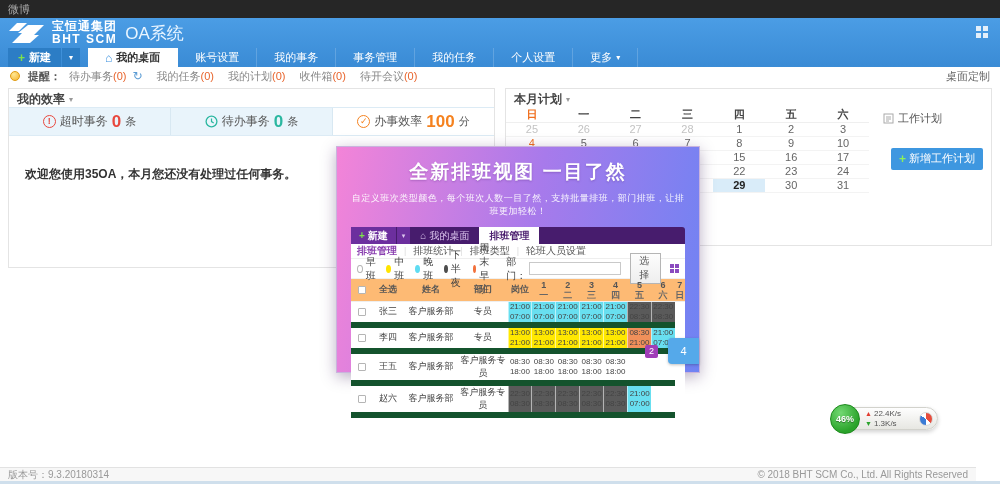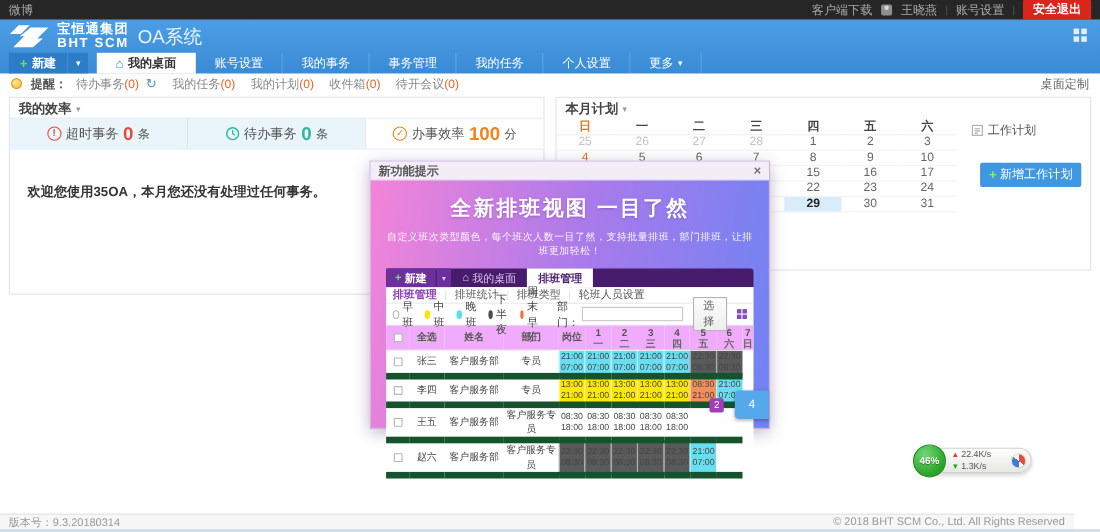--- a/index.html
+++ b/index.html
@@ -109,21 +109,21 @@
   .mmenu-item.first { color:#8a3fb0; font-weight:bold; }
   .mfilter { height:20px; background:#fff; display:flex; align-items:center; font-size:10px; color:#444; padding:0 6px; gap:9px; border-bottom:1px solid #f0f0f0; }
   .leg { display:inline-flex; align-items:center; gap:3px; }
   .dot { width:8px; height:8px; border-radius:50%; display:inline-block; }
   .dept-label { margin-left:2px; }
   .dept-input { width:92px; height:13px; border:1px solid #c9c9c9; font-size:10px; margin-left:-6px; }
   .select-btn { border:1px solid #b5b5b5; background:linear-gradient(#fdfdfd,#eee); padding:0 8px 1px; font-size:10px; color:#555; cursor:pointer; }
   .grid-icon { display:inline-grid; grid-template-columns:4px 4px; gap:1px; cursor:pointer; }
   .grid-icon i { width:4px; height:4px; background:#8a4bbf; display:block; }
   .sched { width:100%; border-collapse:collapse; font-size:9px; text-align:center; background:#fff; }
-  .sched th { background:#f0abfc; color:#555; font-weight:bold; border-bottom:1px solid #eee; height:22px; }
+  .sched th { background:#fdba74; color:#555; font-weight:bold; border-bottom:1px solid #eee; height:22px; }
   .sched td { border-bottom:6px solid #14532d; height:20px; color:#444; }
   .sched th:nth-child(1), .sched td:nth-child(1) { width:21px; }
   .sched th:nth-child(2), .sched td:nth-child(2) { width:32px; }
   .sched th:nth-child(3), .sched td:nth-child(3) { width:54px; }
   .sched th:nth-child(4), .sched td:nth-child(4) { width:50px; }
   .day-col .dnum { line-height:10px; } .day-col .dwd { line-height:10px; color:#666; }
   .cb { width:8px; height:8px; border:1px solid #b5b5b5; background:#fff; display:inline-block; vertical-align:middle; border-radius:1px; cursor:pointer; }
   .sched td div { line-height:10px; font-size:8px; }
   .c-night { background:#68dff0; color:#a83428; }
   .c-mid { background:#ffe800; color:#a83428; }
@@ -158,29 +158,20 @@
 <body>
 
 <div class="topbar">
   <div class="top-links">
       <span class="top-link">企业中心</span>
       <span class="top-link active">首页</span>
       <span class="top-link">微博</span>
       <span class="top-link">日历</span>
       <span class="top-link">联系人</span>
     </div>
-  <div class="topbar-right">
-    <span class="top-link">客户端下载</span>
-    <span class="avatar"></span>
-    <span class="top-link">王晓燕</span>
-    <span class="vsep"></span>
-    <span class="top-link">账号设置</span>
-    <span class="vsep"></span>
-    <span class="logout-btn">安全退出</span>
-  </div>
 </div>
 
 <div class="bluehead">
   <div class="brandrow">
     <span class="logo">
       <svg width="38" height="22" viewBox="0 0 38 22">
         <polygon points="1,9 9,1 19,1 11,9" fill="#fff"></polygon>
         <polygon points="4,21 14,11 10,11 20,3 36,3 26,13 31,13 22,21" fill="#fff"></polygon>
       </svg>
     </span>
@@ -352,24 +343,20 @@
       </div>
       <span class="add-plan-btn">
         <span class="plus">+</span>
         <span>新增工作计划</span>
       </span>
     </div>
   </div>
 </div>
 
 <div class="modal">
-  <div class="modal-title">
-    <span>新功能提示</span>
-    <span class="modal-close">×</span>
-  </div>
   <div class="modal-body">
     <div class="banner-title">全新排班视图 一目了然</div>
     <div class="banner-sub">自定义班次类型颜色，每个班次人数一目了然，支持批量排班，部门排班，让排班更加轻松！</div>
     <div class="mock">
       <div class="mtoolbar">
         <div class="mnew">
           <span class="mplus">+</span>
           <span>新建</span>
         </div>
         <div class="mcaret">

